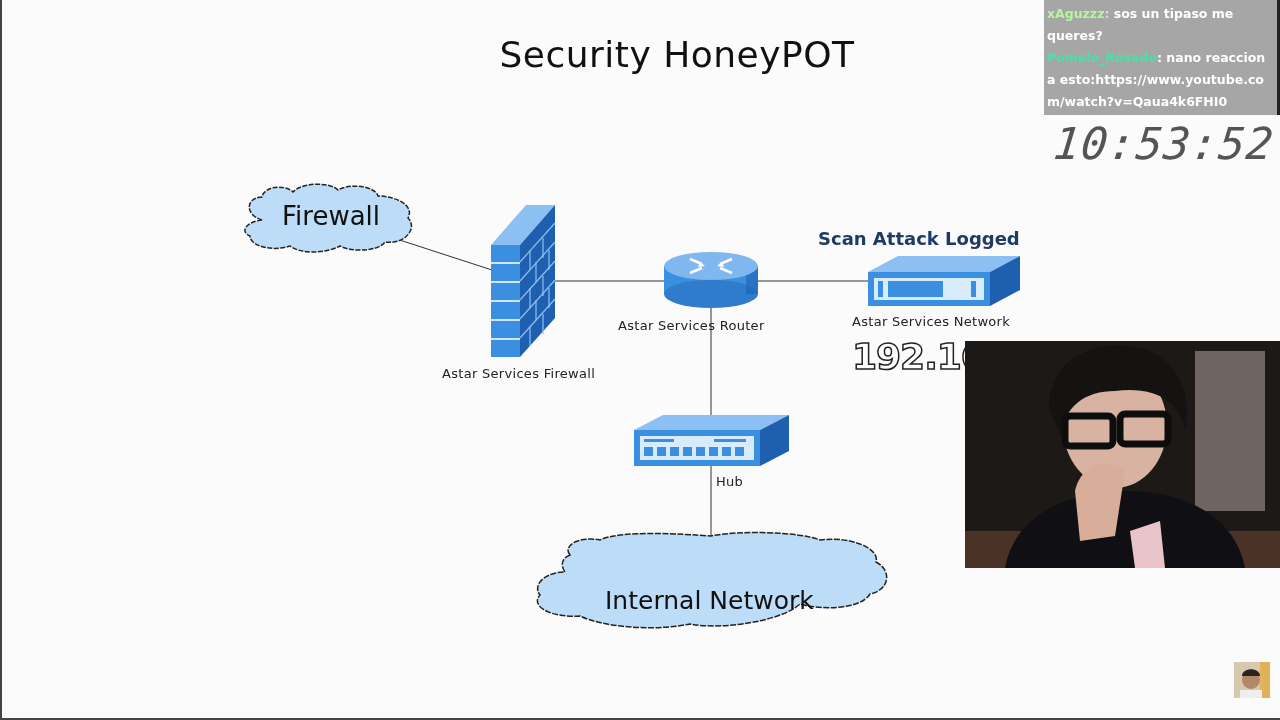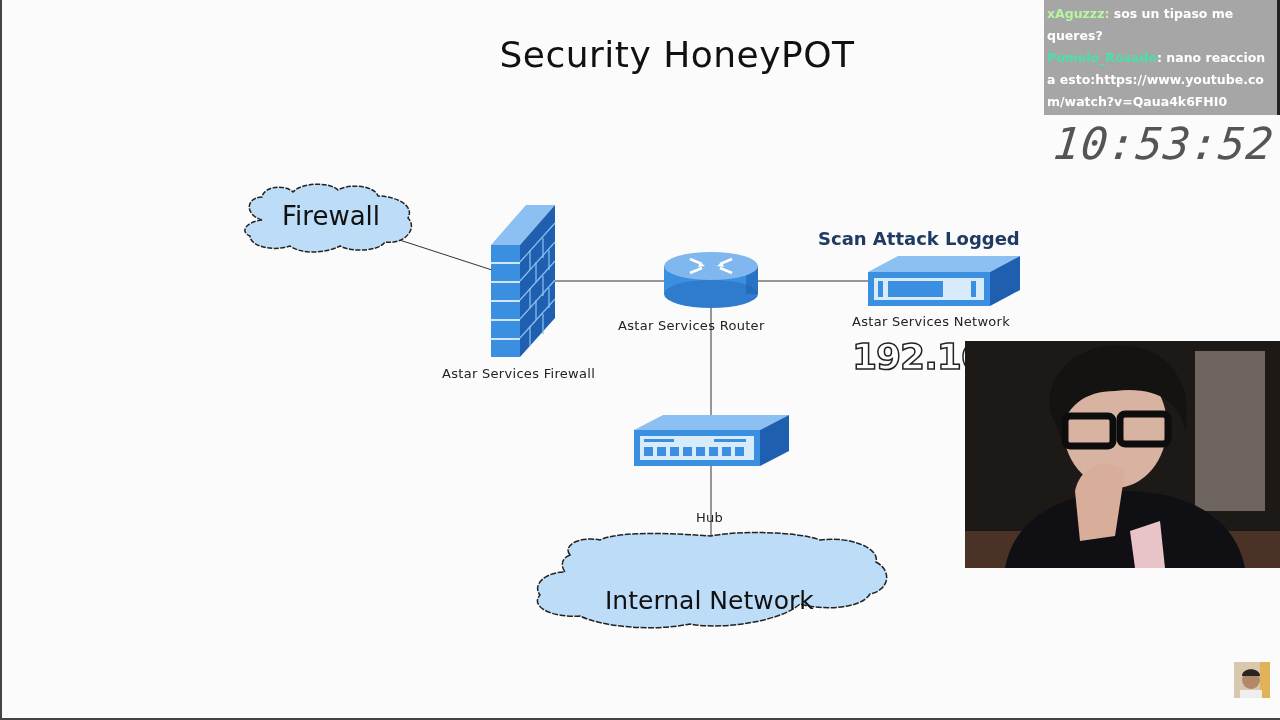--- a/index.html
+++ b/index.html
@@ -148,21 +148,21 @@
   <g>
     <path d="M570,555 C562,545 580,536 600,540 C620,530 680,534 711,536 C740,530 800,532 820,540 C850,536 880,548 876,562 C892,570 890,590 870,594 C860,610 820,610 800,604 C780,622 720,630 690,624 C650,632 600,626 580,616 C550,618 530,606 540,595 C532,585 545,572 565,572 C560,565 562,558 570,555 Z" fill="#bcdcf7" stroke="#222" stroke-width="1.5" stroke-dasharray="6,1.5"></path>
   </g>
 </svg>
 
 <div class="cloud-label" style="left:282px; top:201px; font-size:26px;">Firewall</div>
 <div class="node-label" style="left:442px; top:366px;text-align:center;">Astar Services Firewall</div>
 <div class="node-label" style="left:610px; top:318px;margin-left:8px;">Astar Services Router</div>
 <div class="scan-label">Scan Attack Logged</div>
 <div class="node-label" style="left:852px; top:314px;">Astar Services Network</div>
-<div class="node-label" style="left:696px; top:474px;margin-top:36px;">Hub</div>
+<div class="node-label" style="left:716px; top:474px;">Hub</div>
 <div class="cloud-label" style="left:605px; top:586px; font-size:25px;">Internal Network</div>
 
 <div class="ip-text">192.16</div>
 
 <div class="chat-box">
   <div>
     <span class="chat-user-1">xAguzzz</span><span class="chat-user-1">:</span><span class="chat-text"> sos un tipaso me queres?</span>
   </div>
   <div style="word-break:break-all;">
     <span class="chat-user-2">Pomelo_Rosado</span><span class="chat-text">:</span><span class="chat-text"> nano reacciona esto:https://www.youtube.com/watch?v=Qaua4k6FHI0</span>

